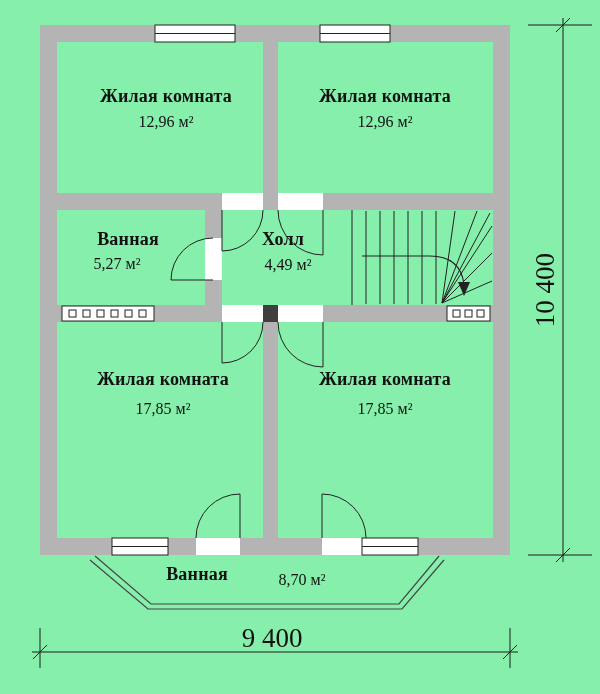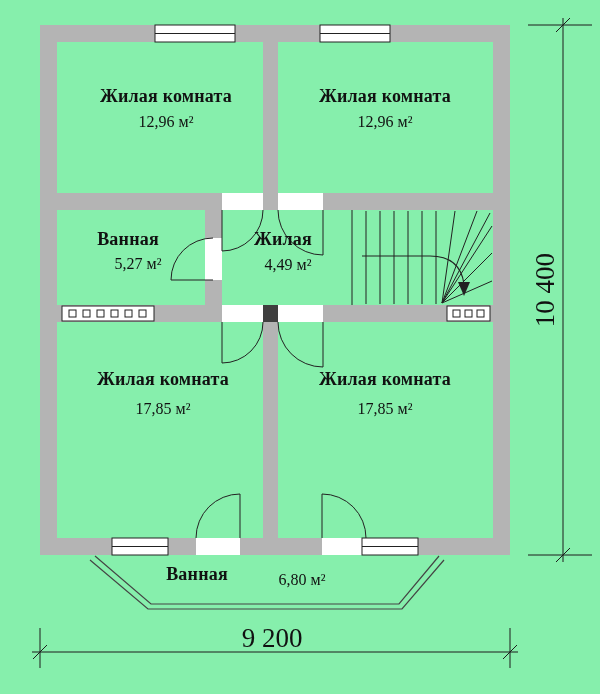--- a/index.html
+++ b/index.html
@@ -161,30 +161,30 @@
     </g>
   </svg>
 
   <div class="lbl room-name" style="left:166px;top:96px">Жилая комната</div>
   <div class="lbl room-area" style="left:166px;top:122px">12,96 м²</div>
 
   <div class="lbl room-name" style="left:385px;top:96px">Жилая комната</div>
   <div class="lbl room-area" style="left:385px;top:122px">12,96 м²</div>
 
   <div class="lbl room-name" style="left:128px;top:239px">Ванная</div>
-  <div class="lbl room-area" style="left:138px;top:264px">5,27 м²</div>
+  <div class="lbl room-area" style="left:117px;top:264px">5,27 м²</div>
 
-  <div class="lbl room-name" style="left:283px;top:239px">Жилая</div>
+  <div class="lbl room-name" style="left:283px;top:239px">Холл</div>
   <div class="lbl room-area" style="left:288px;top:265px">4,49 м²</div>
 
   <div class="lbl room-name" style="left:163px;top:379px">Жилая комната</div>
   <div class="lbl room-area" style="left:163px;top:409px">17,85 м²</div>
 
   <div class="lbl room-name" style="left:385px;top:379px">Жилая комната</div>
   <div class="lbl room-area" style="left:385px;top:409px">17,85 м²</div>
 
   <div class="lbl room-name" style="left:197px;top:574px">Ванная</div>
-  <div class="lbl room-area" style="left:302px;top:580px">6,80 м²</div>
+  <div class="lbl room-area" style="left:302px;top:580px">8,70 м²</div>
 
-  <div class="lbl dim" style="left:272px;top:638px">9 200</div>
+  <div class="lbl dim" style="left:272px;top:638px">9 400</div>
   <div class="lbl dim dim-v" style="left:545px;top:290px">10 400</div>
 
 </div>
 
 </body></html>

